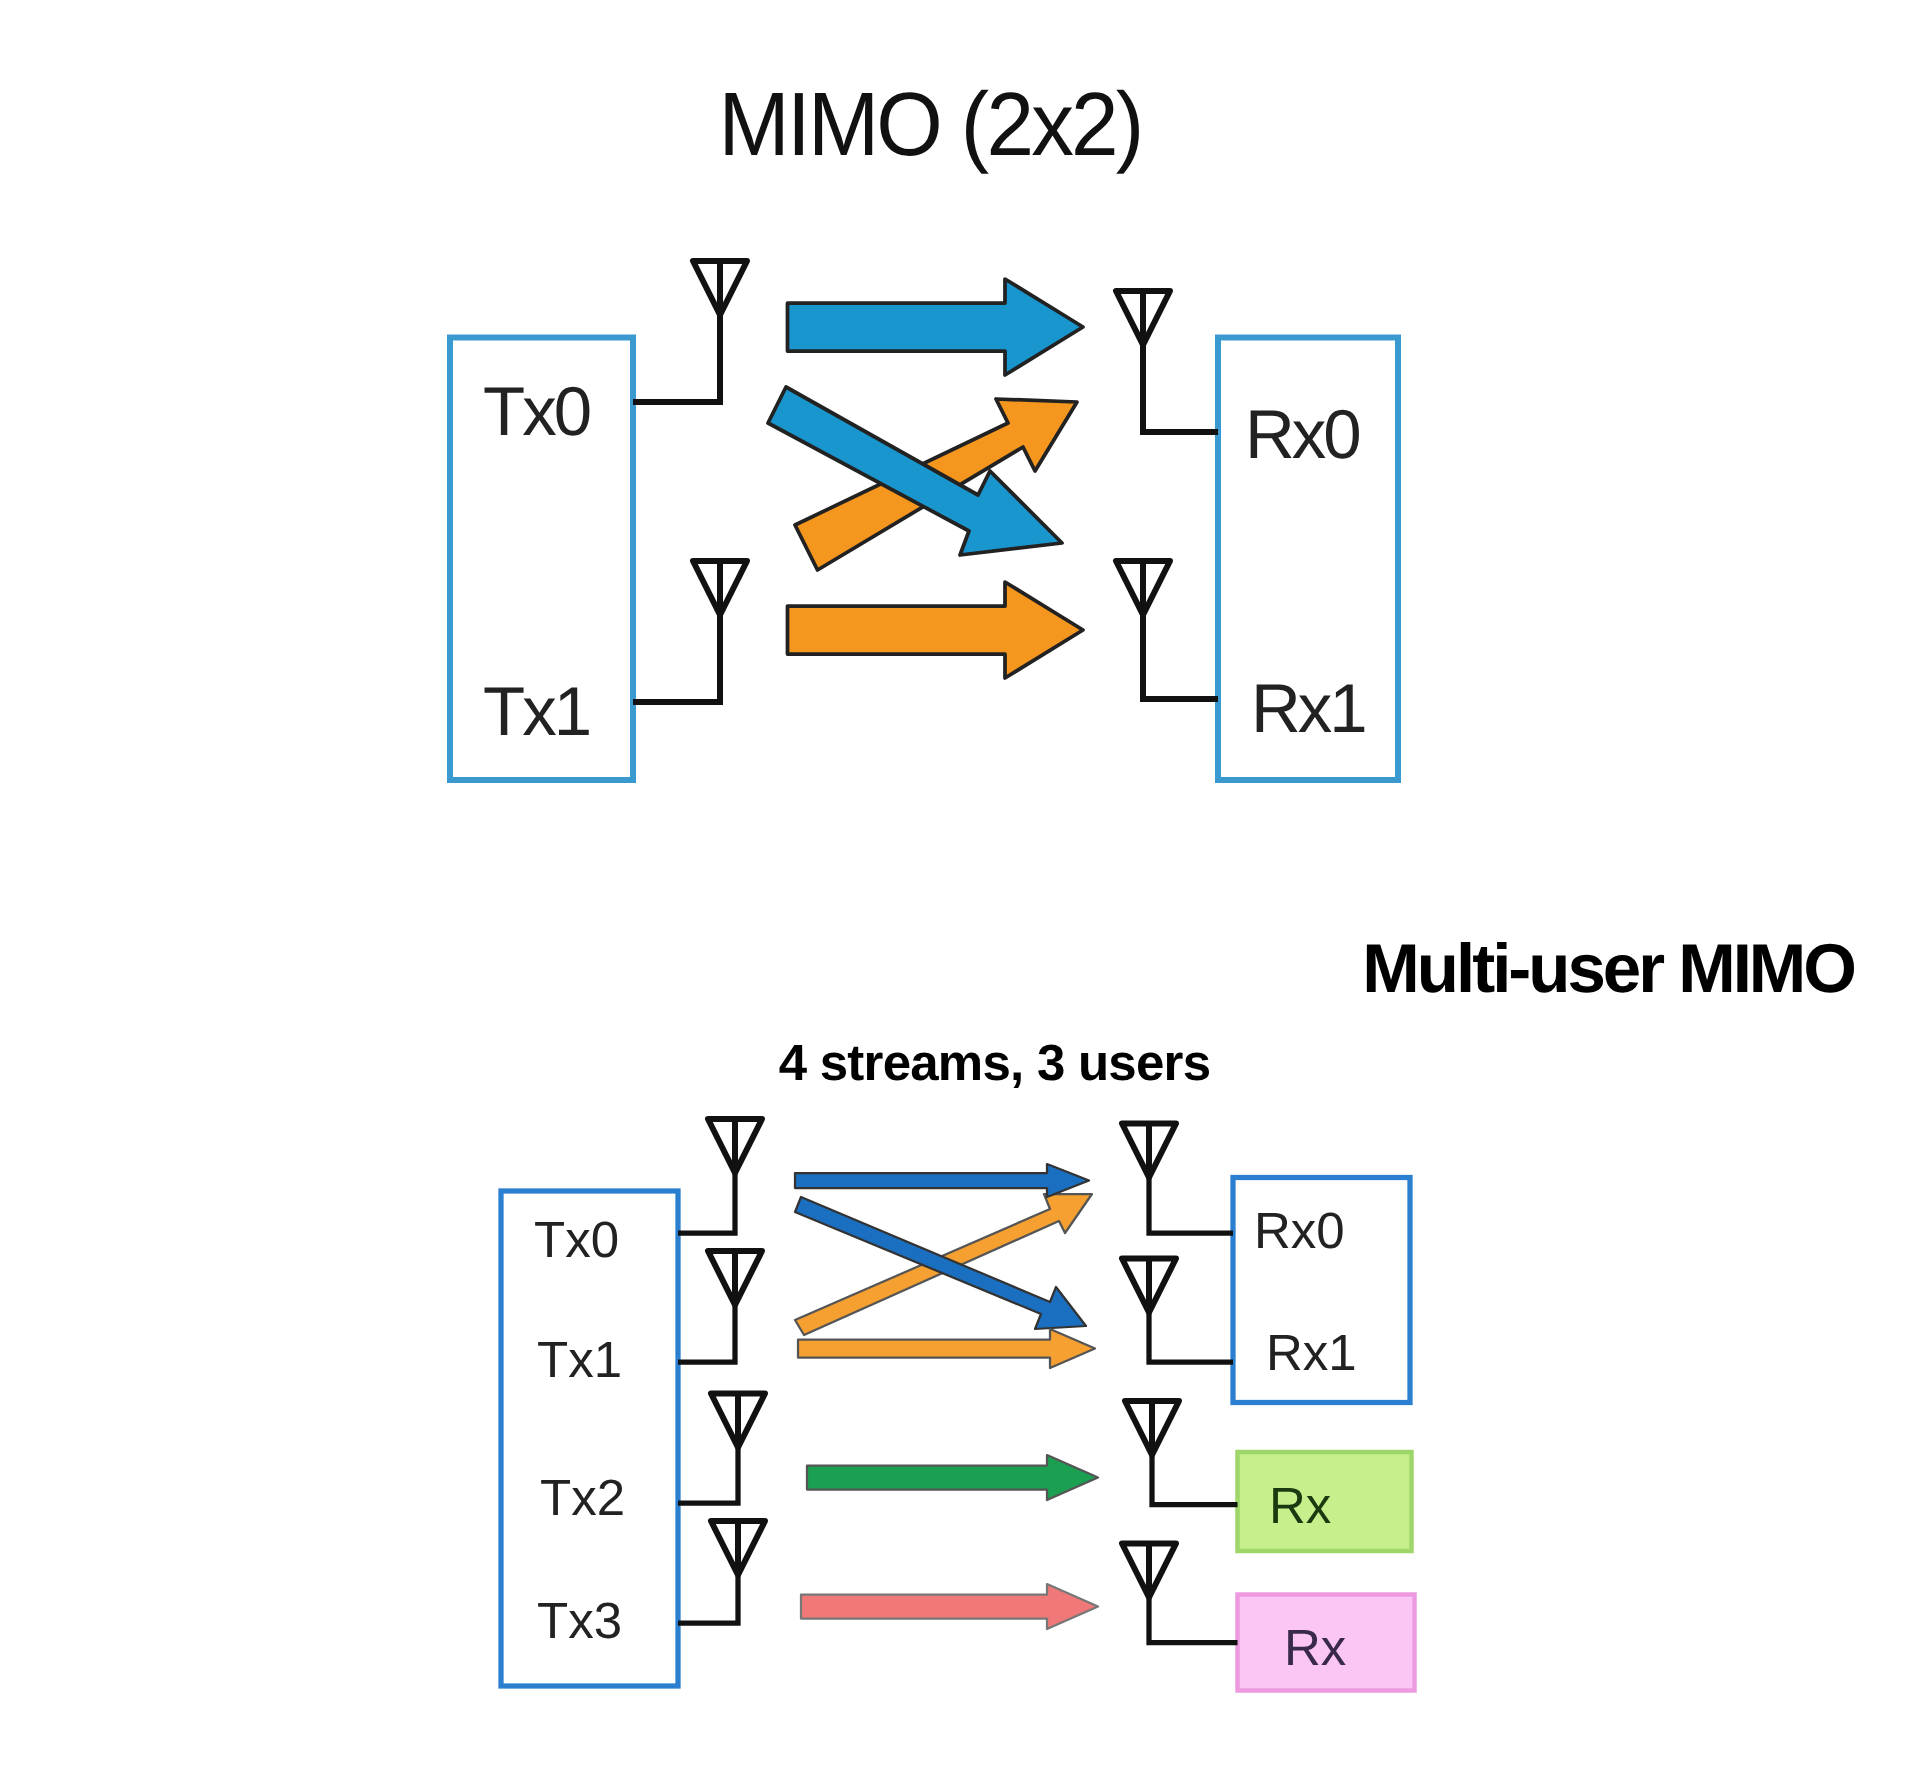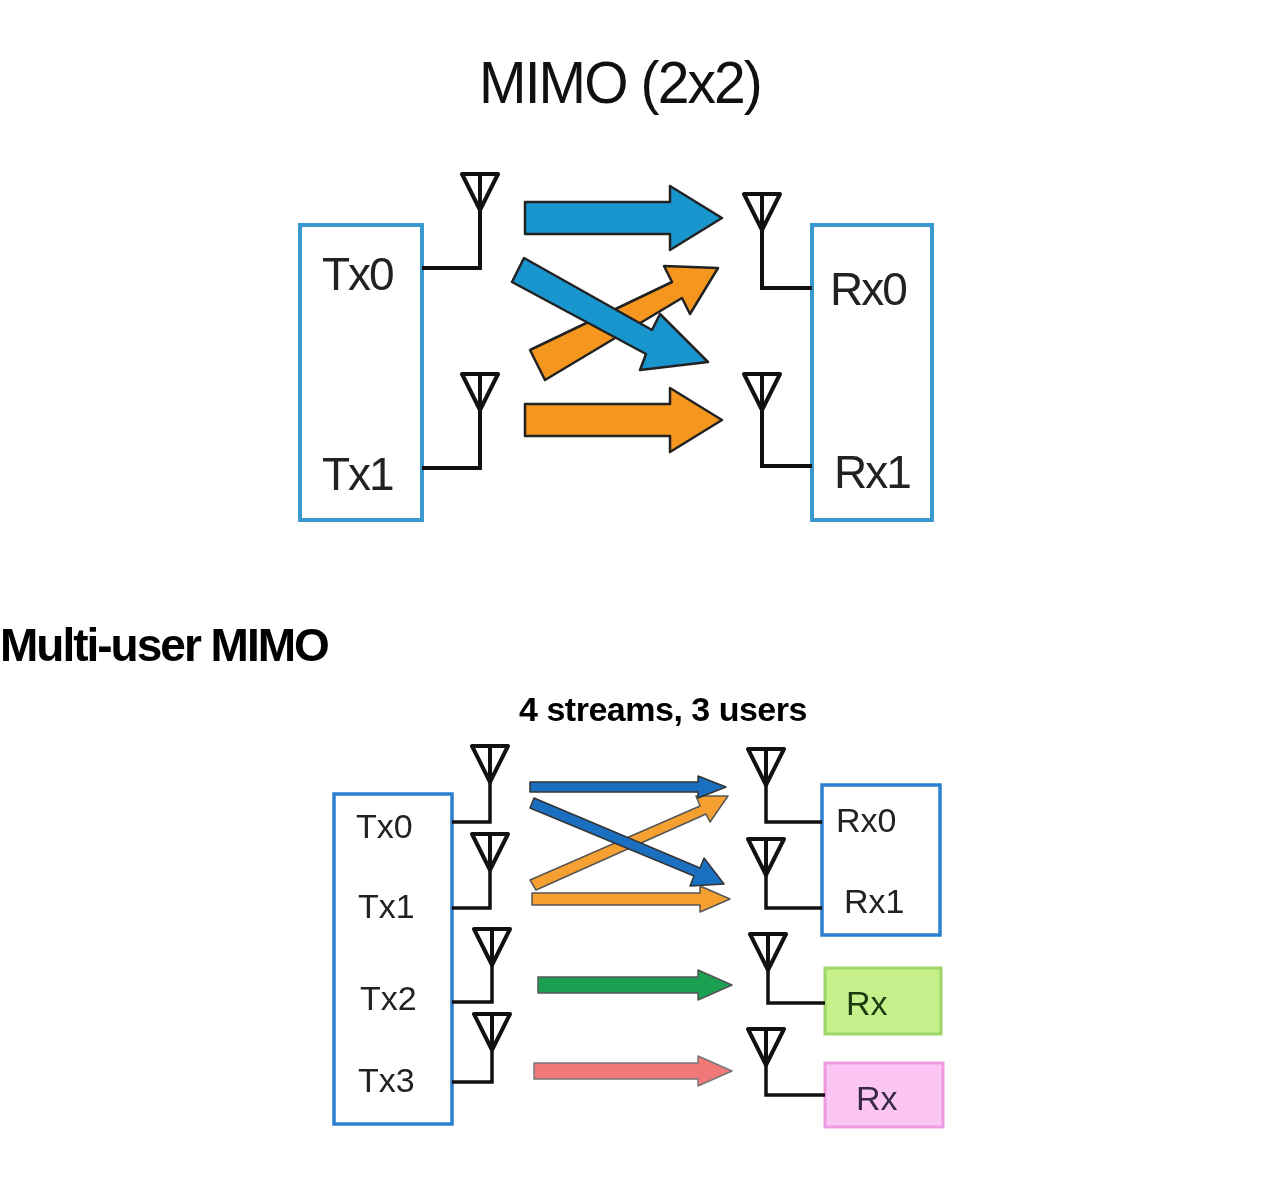--- a/index.html
+++ b/index.html
@@ -1,19 +1,19 @@
 <!DOCTYPE html>
 <html><head>
   <meta charset="utf-8">
   <style>
     html, body { margin: 0; padding: 0; background: #ffffff; }
     body { width: 1280px; height: 1190px; position: relative; overflow: hidden; }
     .title1 { position: absolute; left: 0; width: 1240px; top: 48px; text-align: center;
       font-family: "Liberation Sans", sans-serif; font-size: 60px; color: #111; letter-spacing: -2px; transform: scaleX(0.95); }
-    .title2 { position: absolute; left: 0; width: 1236px; top: 618px; text-align: left;
+    .title2 { position: absolute; left: 0; width: 1236px; top: 618px; text-align: right;
       font-family: "Liberation Sans", sans-serif; font-weight: bold; font-size: 46px; color: #000; letter-spacing: -2px; }
     .subtitle2 { position: absolute; left: 0; width: 1270px; top: 690px; text-align: center;
       font-family: "Liberation Sans", sans-serif; font-weight: bold; font-size: 34px; color: #000; letter-spacing: -0.5px; margin-left: 28px; }
     svg { position: absolute; left: 0; top: 0; }
     .lbl { font-family: "Liberation Sans", sans-serif; fill: #222; }
   </style>
 </head>
 <body>
 
 <div class="title1">MIMO (2x2)</div>

